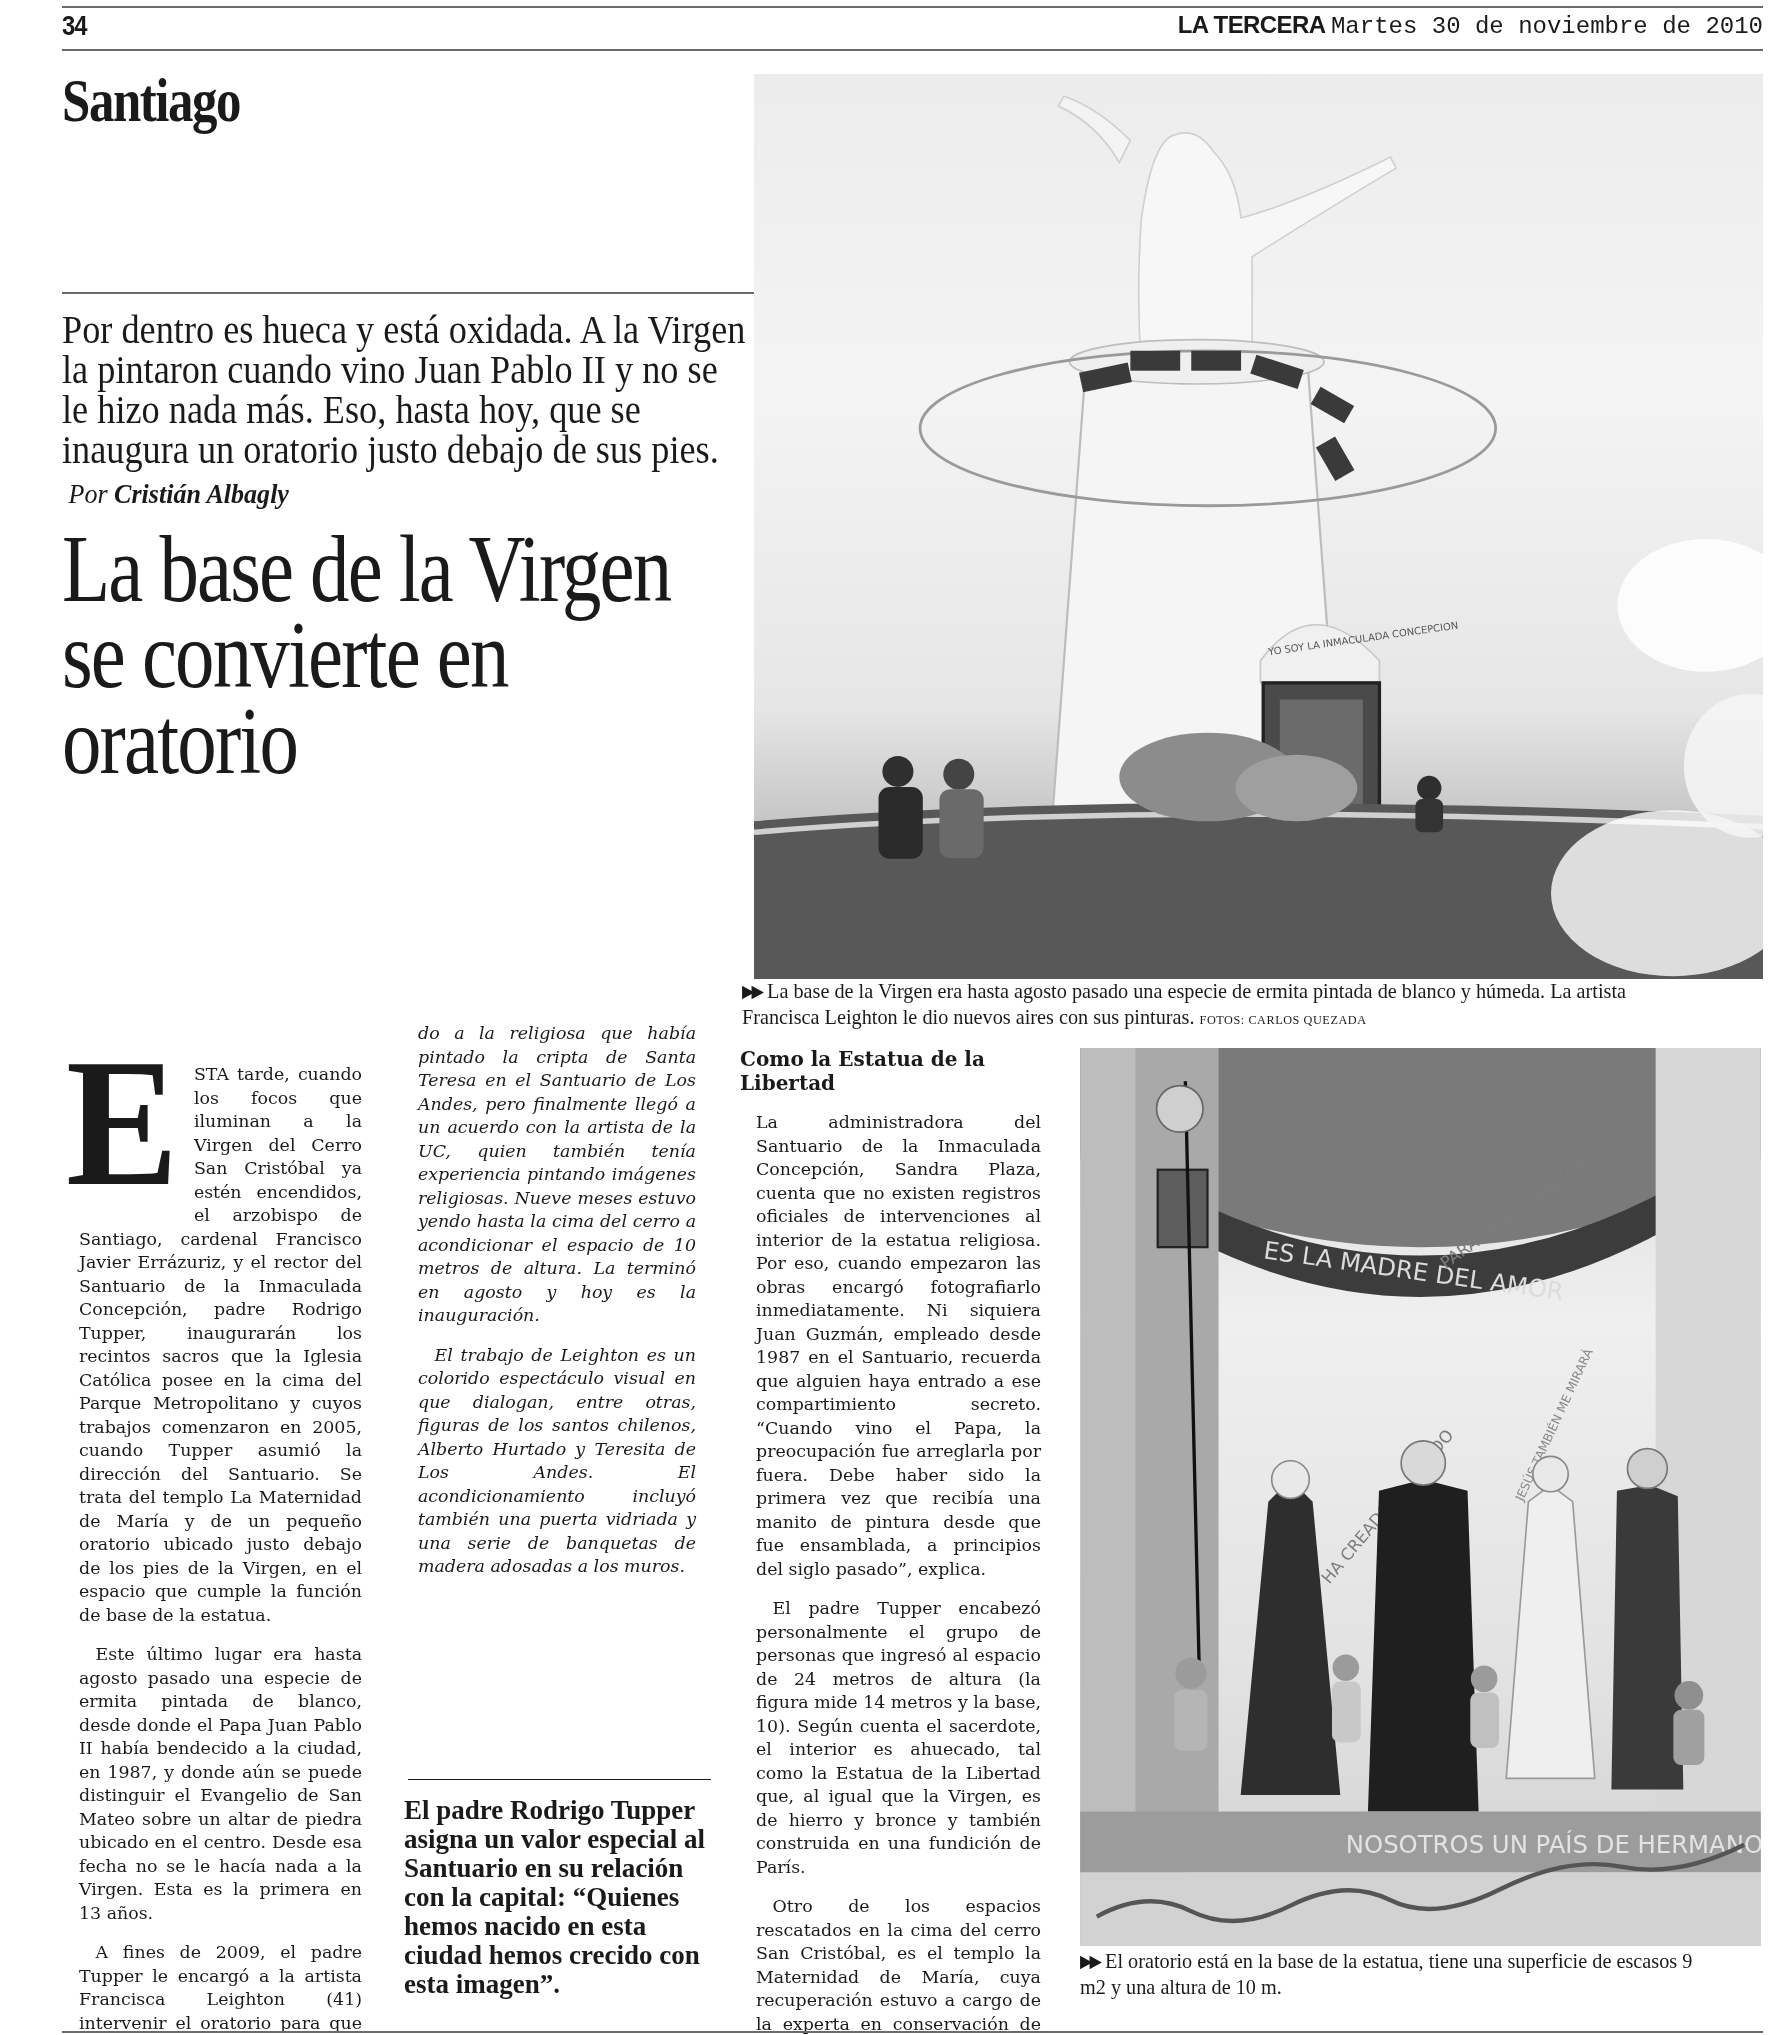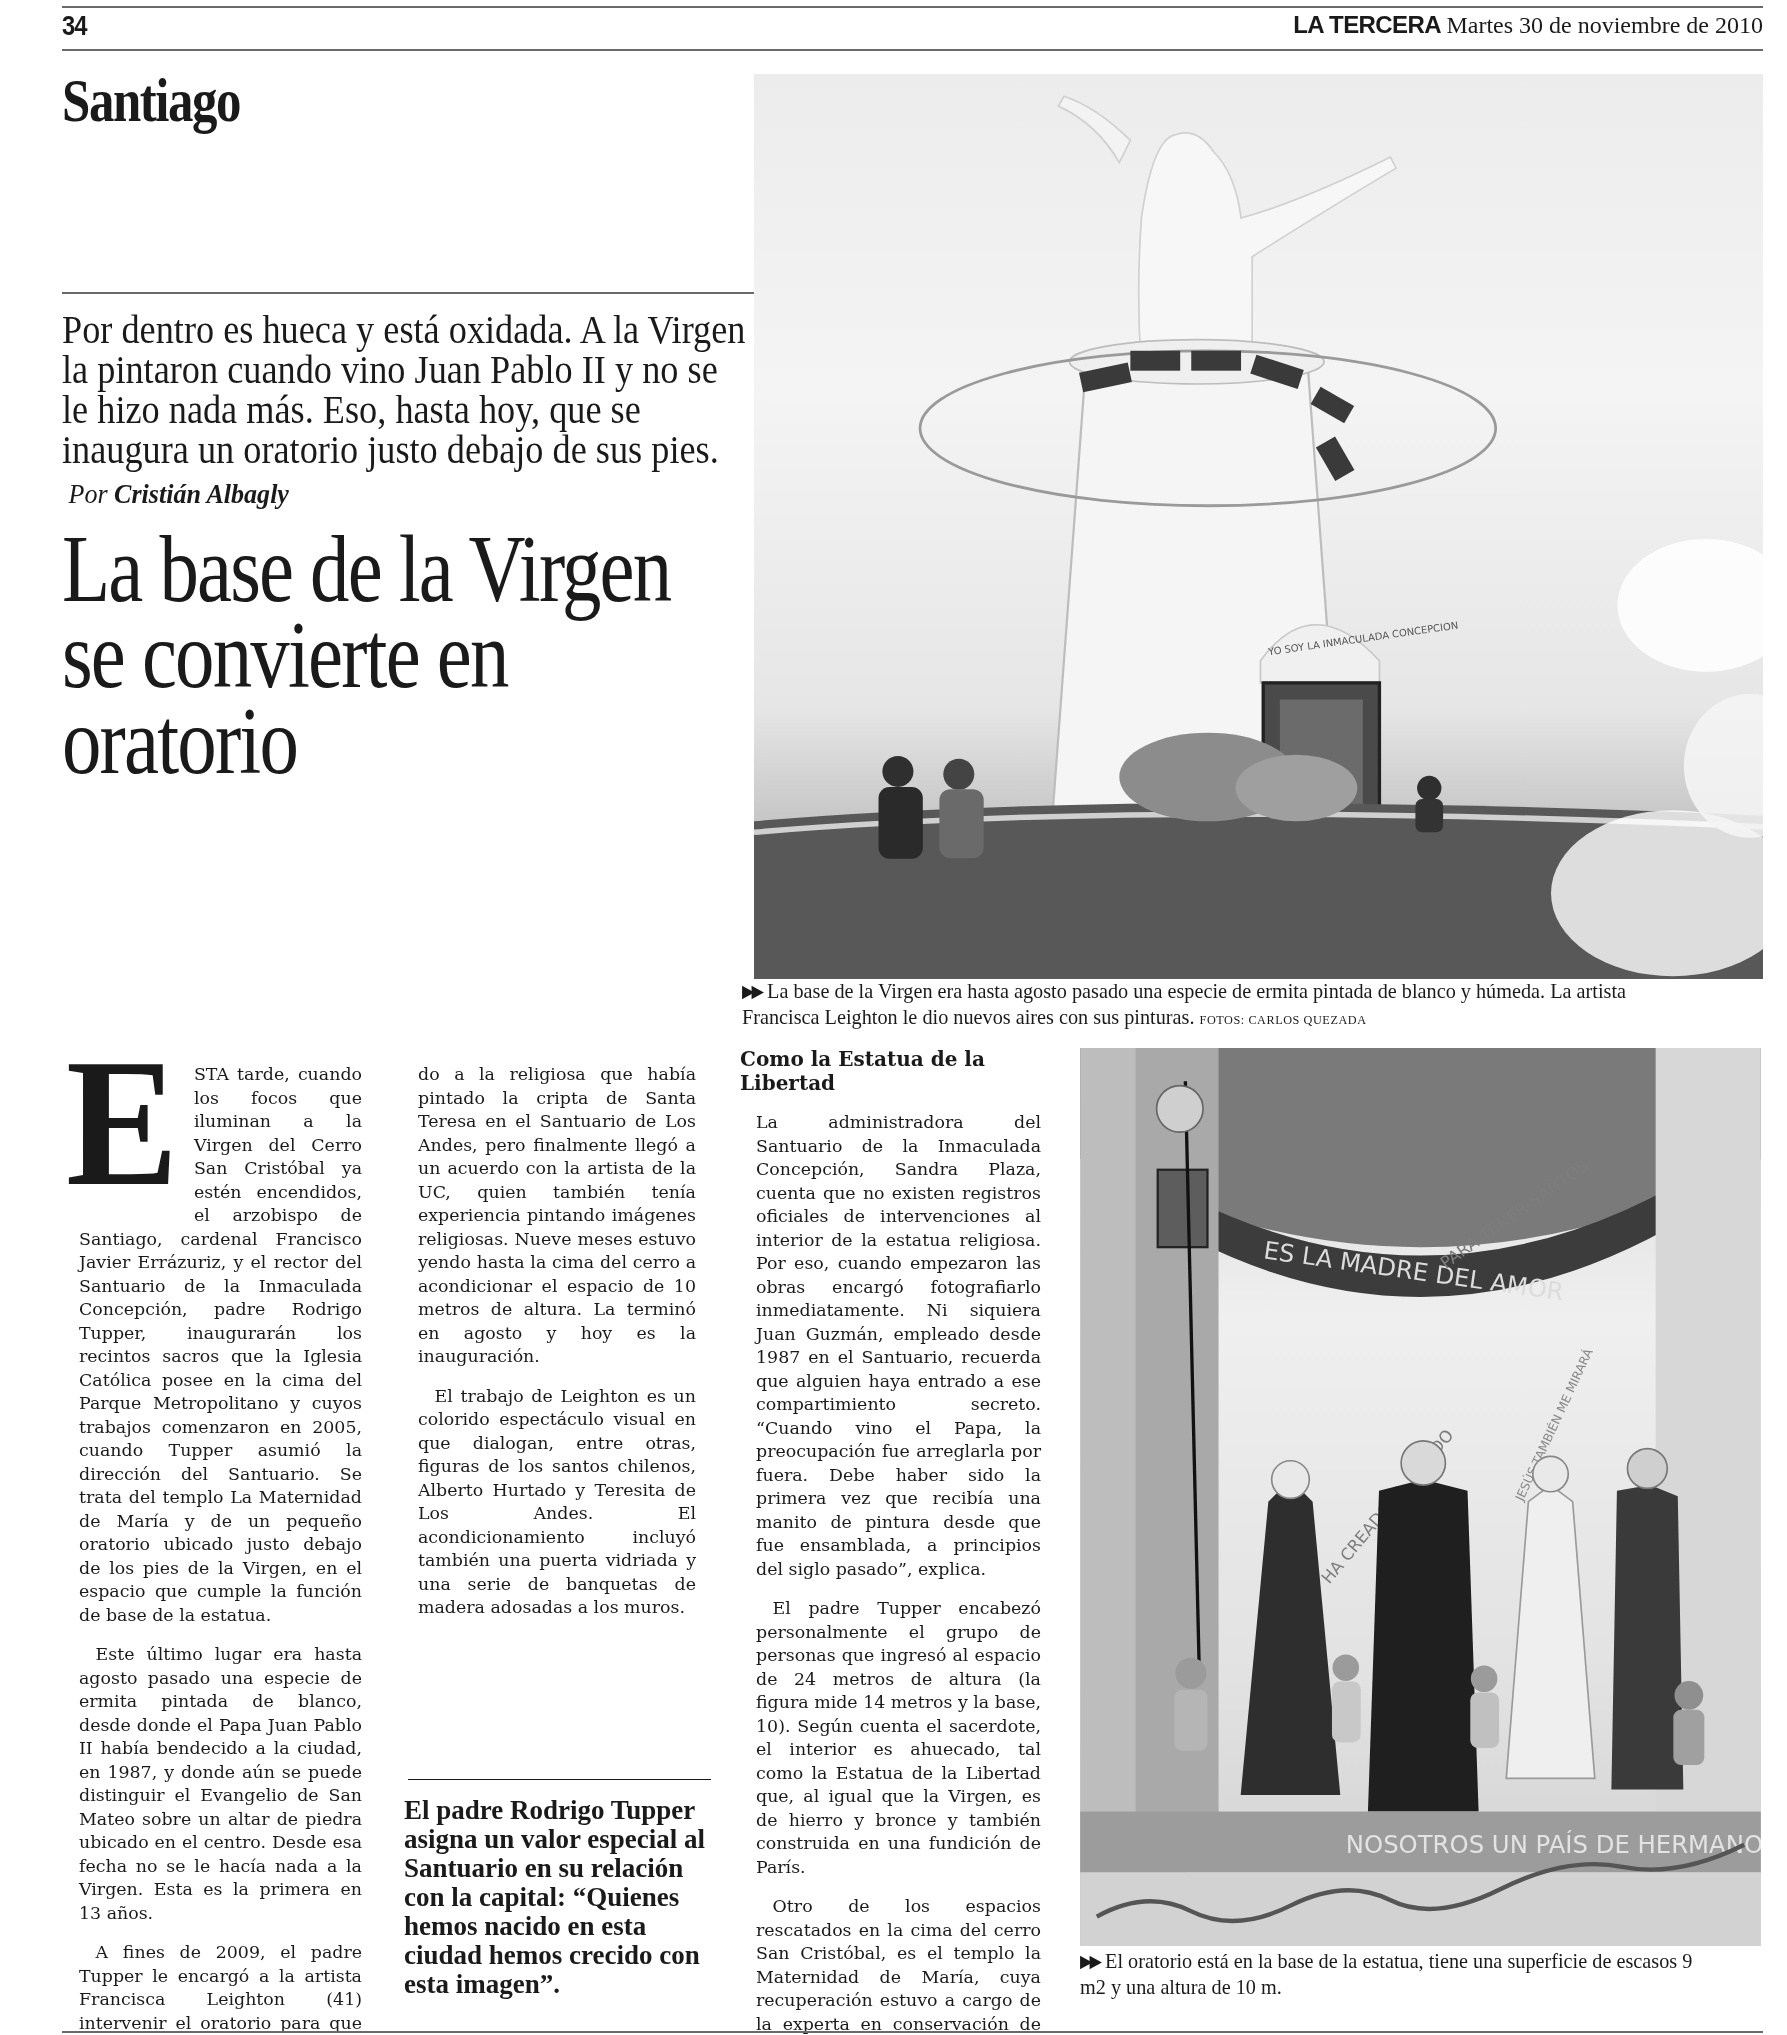--- a/index.html
+++ b/index.html
@@ -2,21 +2,21 @@
 <html style="font-size:8.9px"><head>
 <meta charset="utf-8">
 <style>
   html, body { margin:0; padding:0; background:#ffffff; }
   body { width:1787px; height:2035px; position:relative; overflow:hidden; color:#1a1a1a; font-family:"DejaVu Serif", serif; }
   .abs { position:absolute; }
   .rule { position:absolute; height:2.2px; background:#6a6a6a; }
   .pageno { left:62px; top:10px; font-family:"Liberation Sans", sans-serif; font-weight:bold; font-size:28px; letter-spacing:-1.1px; transform:scaleX(0.85); transform-origin:left; }
   .masthead { right:24px; top:11px; font-size:24px; white-space:nowrap; }
   .masthead .brand { font-family:"Liberation Sans", sans-serif; font-weight:bold; letter-spacing:-0.6px; margin-right:5.5px; }
-  .masthead .date { font-family:Liberation Serif, serif; }
+  .masthead .date { font-family:Liberation Mono, monospace; }
   .section { left:62px; top:65px; font-family:"Liberation Serif", serif; font-weight:bold; font-size:62px; letter-spacing:-1.7px; transform:scaleX(0.82); transform-origin:left; }
   .deck { left:62px; top:310px; width:686px; font-family:"Liberation Serif", serif; font-size:39px; line-height:40px; transform:scaleX(0.93); transform-origin:left top; width:736px; }
   .deck .byline { font-style:italic; font-size:28px; }
   .deck .byline b { font-weight:bold; }
   .headline { left:62px; top:526px; width:775px; font-family:"Liberation Serif", serif; font-size:95px; line-height:86px; letter-spacing:-2.2px; transform:scaleX(0.83); transform-origin:left top; }
   .photo { position:absolute; overflow:hidden; }
   .photo1 { left:754px; top:74px; width:1009px; height:905px; background:linear-gradient(180deg,#ececec 0%,#f4f4f4 35%,#e6e6e6 70%,#9a9a9a 100%); }
   .photo2 { left:1080px; top:1048px; width:681px; height:898px; background:linear-gradient(180deg,#d8d8d8 0%,#efefef 30%,#e2e2e2 70%,#cfcfcf 100%); }
   .caption { font-family:"Liberation Serif", serif; font-size:22px; line-height:25.5px; transform:scaleX(0.92); transform-origin:left top; }
   .caption .arrows { font-size:17.7px; letter-spacing:-3.3px; margin-right:6.6px; vertical-align:1.1px; }
@@ -94,21 +94,21 @@
   <span class="arrows">▶▶</span><span>La base de la Virgen era hasta agosto pasado una especie de ermita pintada de blanco y húmeda. La artista Francisca Leighton le dio nuevos aires con sus pinturas.</span><span class="credit">FOTOS: CARLOS QUEZADA</span>
 </div>
 
 <div class="col" style="left:63px; top:1047px; width:315px;">
   <span class="dropcap">E</span>
   <p class="first">STA tarde, cuando los focos que iluminan a la Virgen del Cerro San Cristóbal ya estén encendidos, el arzobispo de Santiago, cardenal Francisco Javier Errázuriz, y el rector del Santuario de la Inmaculada Concepción, padre Rodrigo Tupper, inaugurarán los recintos sacros que la Iglesia Católica posee en la cima del Parque Metropolitano y cuyos trabajos comenzaron en 2005, cuando Tupper asumió la dirección del Santuario. Se trata del templo La Maternidad de María y de un pequeño oratorio ubicado justo debajo de los pies de la Virgen, en el espacio que cumple la función de base de la estatua.</p>
   <p>Este último lugar era hasta agosto pasado una especie de ermita pintada de blanco, desde donde el Papa Juan Pablo II había bendecido a la ciudad, en 1987, y donde aún se puede distinguir el Evangelio de San Mateo sobre un altar de piedra ubicado en el centro. Desde esa fecha no se le hacía nada a la Virgen. Esta es la primera en 13 años.</p>
   <p>A fines de 2009, el padre Tupper le encargó a la artista Francisca Leighton (41) intervenir el oratorio para que los feligreses se sintieran acogidos cuando llegaran a la cumbre. Primero había busca-</p>
 </div>
 
-<div class="col" style="left:402px; top:1047px; width:310px;">
+<div class="col" style="left:402px; top:1006px; width:310px;font-style:italic;">
   <p class="first">do a la religiosa que había pintado la cripta de Santa Teresa en el Santuario de Los Andes, pero finalmente llegó a un acuerdo con la artista de la UC, quien también tenía experiencia pintando imágenes religiosas. Nueve meses estuvo yendo hasta la cima del cerro a acondicionar el espacio de 10 metros de altura. La terminó en agosto y hoy es la inauguración.</p>
   <p>El trabajo de Leighton es un colorido espectáculo visual en que dialogan, entre otras, figuras de los santos chilenos, Alberto Hurtado y Teresita de Los Andes. El acondicionamiento incluyó también una puerta vidriada y una serie de banquetas de madera adosadas a los muros.</p>
 </div>
 <div class="pullrule" style="left:408px; top:1779px; width:303px;"></div>
 <div class="pullquote" style="left:404px; top:1796px; width:310px;">El padre Rodrigo Tupper asigna un valor especial al Santuario en su relación con la capital: “Quienes hemos nacido en esta ciudad hemos crecido con esta imagen”.</div>
 
 <div class="col" style="left:740px; top:1047px; width:317px;">
   <h3 class="subhead">Como la Estatua de la Libertad</h3>
   <p class="first">La administradora del Santuario de la Inmaculada Concepción, Sandra Plaza, cuenta que no existen registros oficiales de intervenciones al interior de la estatua religiosa. Por eso, cuando empezaron las obras encargó fotografiarlo inmediatamente. Ni siquiera Juan Guzmán, empleado desde 1987 en el Santuario, recuerda que alguien haya entrado a ese compartimiento secreto. “Cuando vino el Papa, la preocupación fue arreglarla por fuera. Debe haber sido la primera vez que recibía una manito de pintura desde que fue ensamblada, a principios del siglo pasado”, explica.</p>
   <p>El padre Tupper encabezó personalmente el grupo de personas que ingresó al espacio de 24 metros de altura (la figura mide 14 metros y la base, 10). Según cuenta el sacerdote, el interior es ahuecado, tal como la Estatua de la Libertad que, al igual que la Virgen, es de hierro y bronce y también construida en una fundición de París.</p>

